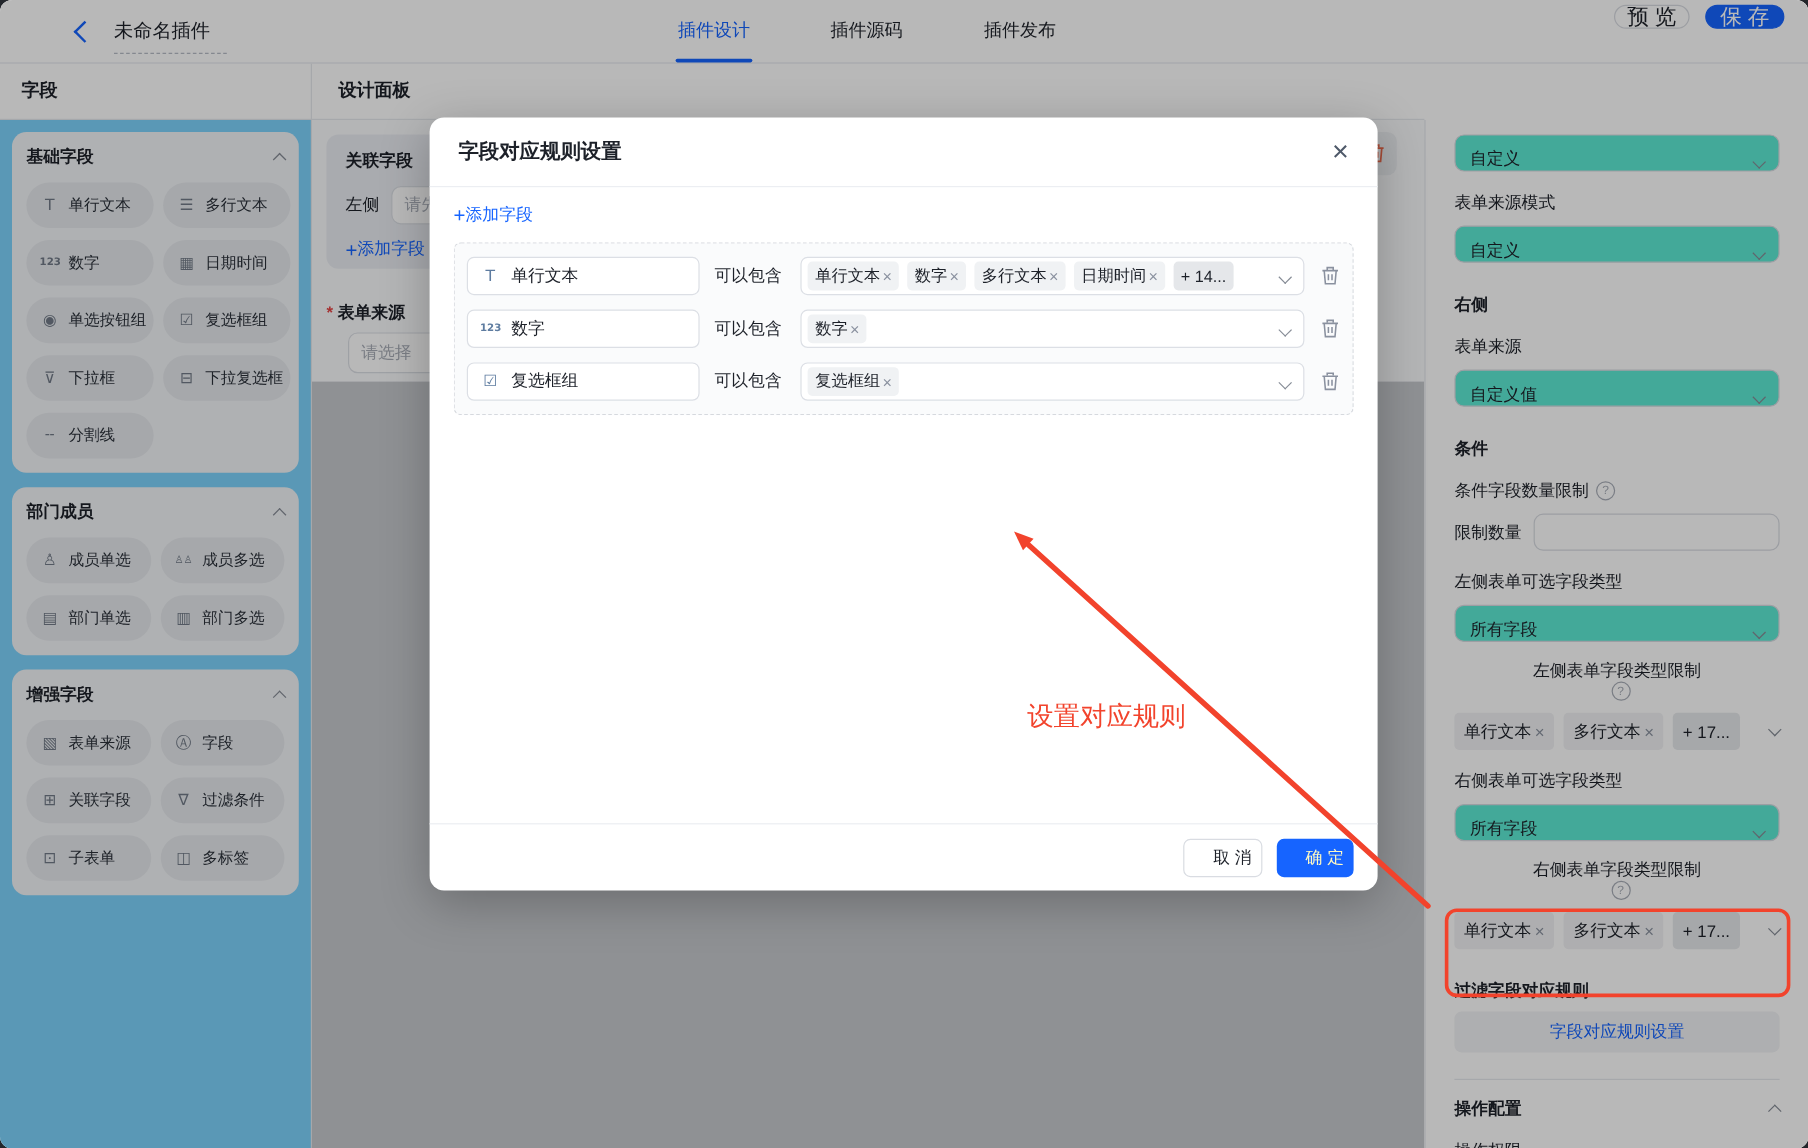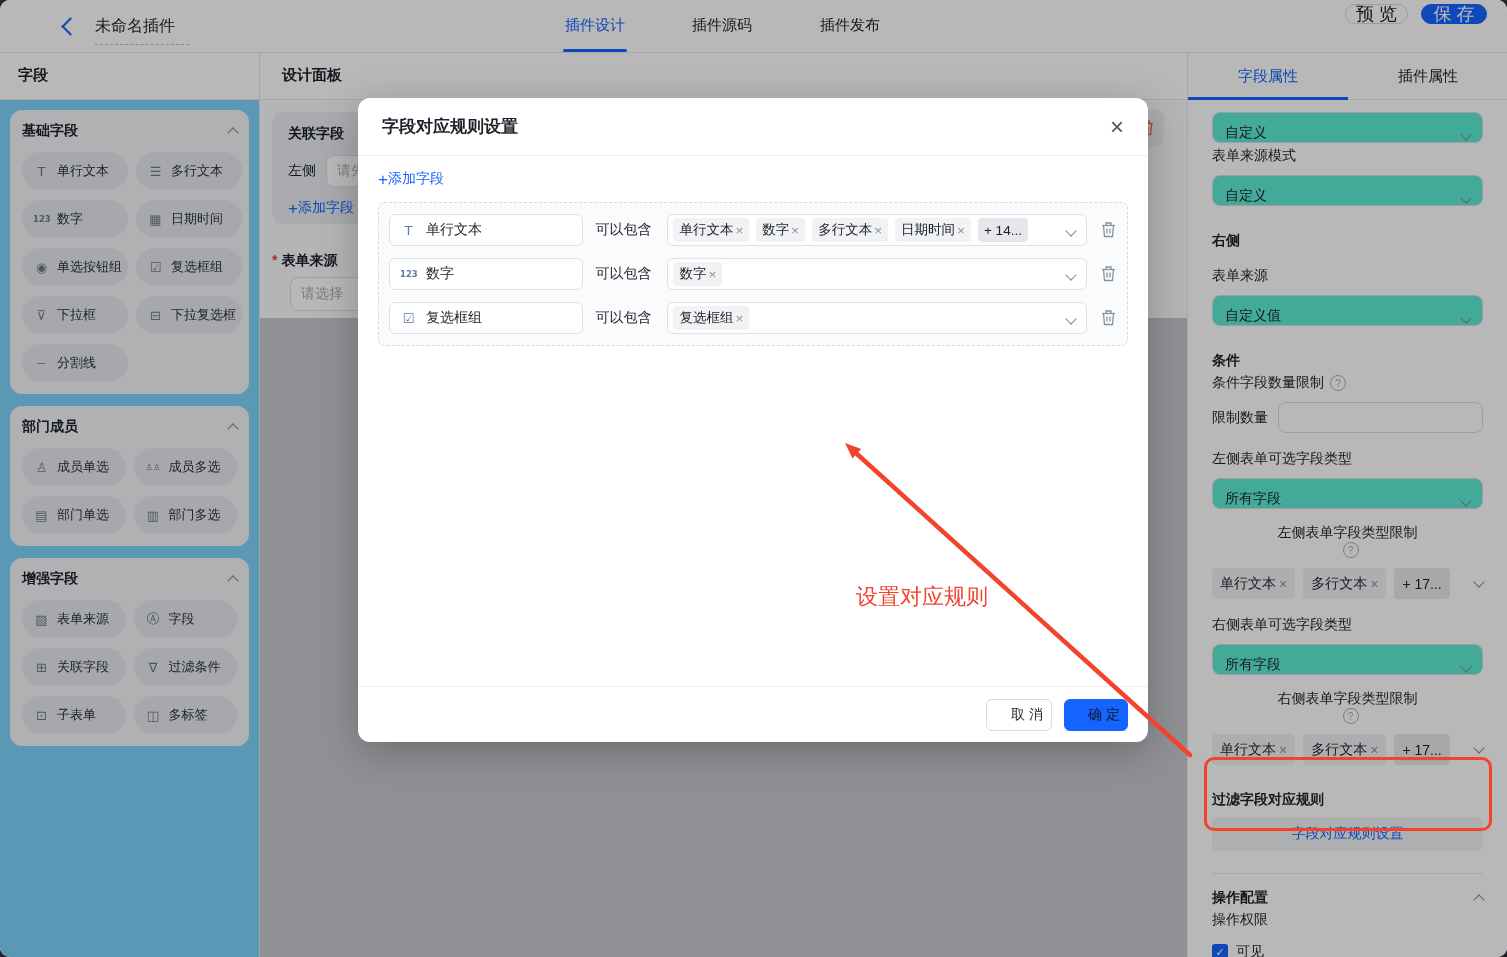--- a/index.html
+++ b/index.html
@@ -50,21 +50,21 @@
   .req::before{content:"*";color:#e54545;margin-right:4px;}
   .fs-input{position:absolute;left:30px;top:177px;width:330px;height:34px;}
   .trash-chip{position:absolute;left:868px;top:10px;width:36px;height:36px;background:#eef0f3;border-radius:8px;display:flex;align-items:center;justify-content:center;}
   
   .rsb{position:absolute;left:1187px;top:100px;width:320px;height:857px;background:#fff;border-left:1px solid #e7e9ee;box-sizing:border-box;padding:12px 24px 0 24px;}
   .sel{height:31px;border:1px solid #d9dce2;border-radius:8px;display:flex;align-items:flex-end;justify-content:space-between;padding:0 12px;cursor:pointer;background:#5eead4;box-sizing:border-box;}
   .lbl{font-size:14px;color:#1d2129;display:flex;align-items:center;}
   .hd{font-size:14px;font-weight:bold;}
   .help{width:14px;height:14px;border:1px solid #a9aeb8;border-radius:50%;color:#a9aeb8;font-size:10px;display:inline-flex;align-items:center;justify-content:center;margin-left:6px;}
   .help::before{content:"?";}
-  .mt10{margin-top:10px;}.mt15{margin-top:15px;flex-direction:column;}.mt16{margin-top:4px;}.mt17{margin-top:17px;}.mt26{margin-top:26px;}
+  .mt10{margin-top:10px;}.mt15{margin-top:15px;flex-direction:column;}.mt16{margin-top:17px;}.mt17{margin-top:17px;}.mt26{margin-top:26px;}
   .limit-row{display:flex;align-items:center;gap:10px;margin-top:10px;}
   .limit-input{flex:1;height:31px;border:1px solid #d9dce2;border-radius:8px;padding:0 10px;font-size:14px;box-sizing:border-box;outline:none;background:#fff;}
   .tagrow{display:flex;align-items:center;gap:8px;margin-top:10px;}
   .tag{height:31px;background:#f1f2f4;border-radius:4px;display:inline-flex;align-items:center;padding:0 8px;font-size:14px;gap:3px;}
   .tag .x{color:#8a919f;cursor:pointer;}
   .tag .x::before{content:"×";font-size:14px;}
   .tag.more{background:#e7e9ec;}
   .tagrow .chev{margin-left:auto;}
   .rule-btn{margin-top:8px;height:34px;background:#f2f3f5;border-radius:6px;display:flex;align-items:center;justify-content:center;color:#1664ff;cursor:pointer;}
   .op-sec{margin-top:22px;border-top:1px solid #e7e9ee;padding-top:15px;}
@@ -88,21 +88,21 @@
   .mms{width:432px;height:32px;background:#fff;border:1px solid #dcdfe5;border-radius:6px;display:flex;align-items:center;gap:7px;padding:0 28px 0 5px;box-sizing:border-box;position:relative;cursor:pointer;}
   .mms .chev{position:absolute;right:11px;top:12px;}
   .mtag{height:24px;background:#f0f2f4;border-radius:4px;display:inline-flex;align-items:center;padding:0 6px;font-size:13.5px;gap:2px;}
   .mtag .x{color:#8a919f;}
   .mtag .x::before{content:"×";}
   .mtag.more{background:#e5e7ea;}
   .mtrash{margin-left:13px;cursor:pointer;display:flex;}
   .m-foot{position:absolute;left:0;bottom:0;width:100%;height:56px;border-top:1px solid #eceef2;display:flex;align-items:center;justify-content:flex-end;gap:12px;padding-right:20px;box-sizing:border-box;}
   .m-btn{height:32px;border-radius:6px;display:flex;align-items:center;justify-content:center;font-size:14px;letter-spacing:4px;padding-left:20px;box-sizing:border-box;cursor:pointer;}
   .m-cancel{width:66px;background:#fff;border:1px solid #d9dce2;color:#1d2129;}
-  .m-ok{width:64px;background:#1664ff;border:1px solid #1664ff;color:#0f172a;}
+  .m-ok{width:64px;background:#1664ff;border:1px solid #1664ff;color:#fef9c3;}
   
   .anno{position:absolute;inset:0;z-index:70;pointer-events:none;}
   .anno-text{position:absolute;left:856px;top:582px;font-size:22px;color:#f2432c;}
   .anno-box{position:absolute;left:1204px;top:757px;width:288px;height:74px;border:3px solid #f2432c;border-radius:10px;box-sizing:border-box;}
   svg.arrow{position:absolute;left:0;top:0;}
 </style>
 </head>
 <body>
 
 <div class="app">
@@ -116,25 +116,20 @@
     <span class="top-tab-bar"></span>
     <span class="btn-pill btn-preview">预览</span>
     <span class="btn-pill btn-save">保存</span>
   </div>
 
   <div class="band band-left">
     <span class="band-title">字段</span>
   </div>
   <div class="band band-canvas">
     <span class="band-title band-title2">设计面板</span>
-  </div>
-  <div class="band band-right">
-    <span class="rtab active" style="left:0">字段属性</span>
-    <span class="rtab" style="left:160px">插件属性</span>
-    <span class="rtab-bar"></span>
   </div>
 
   <div class="lsb">
     <div class="sec">
       <div class="sec-h">
           <span>基础字段</span>
           <span class="chev up"></span>
         </div>
       <div class="grid2">
         <div class="pill">

